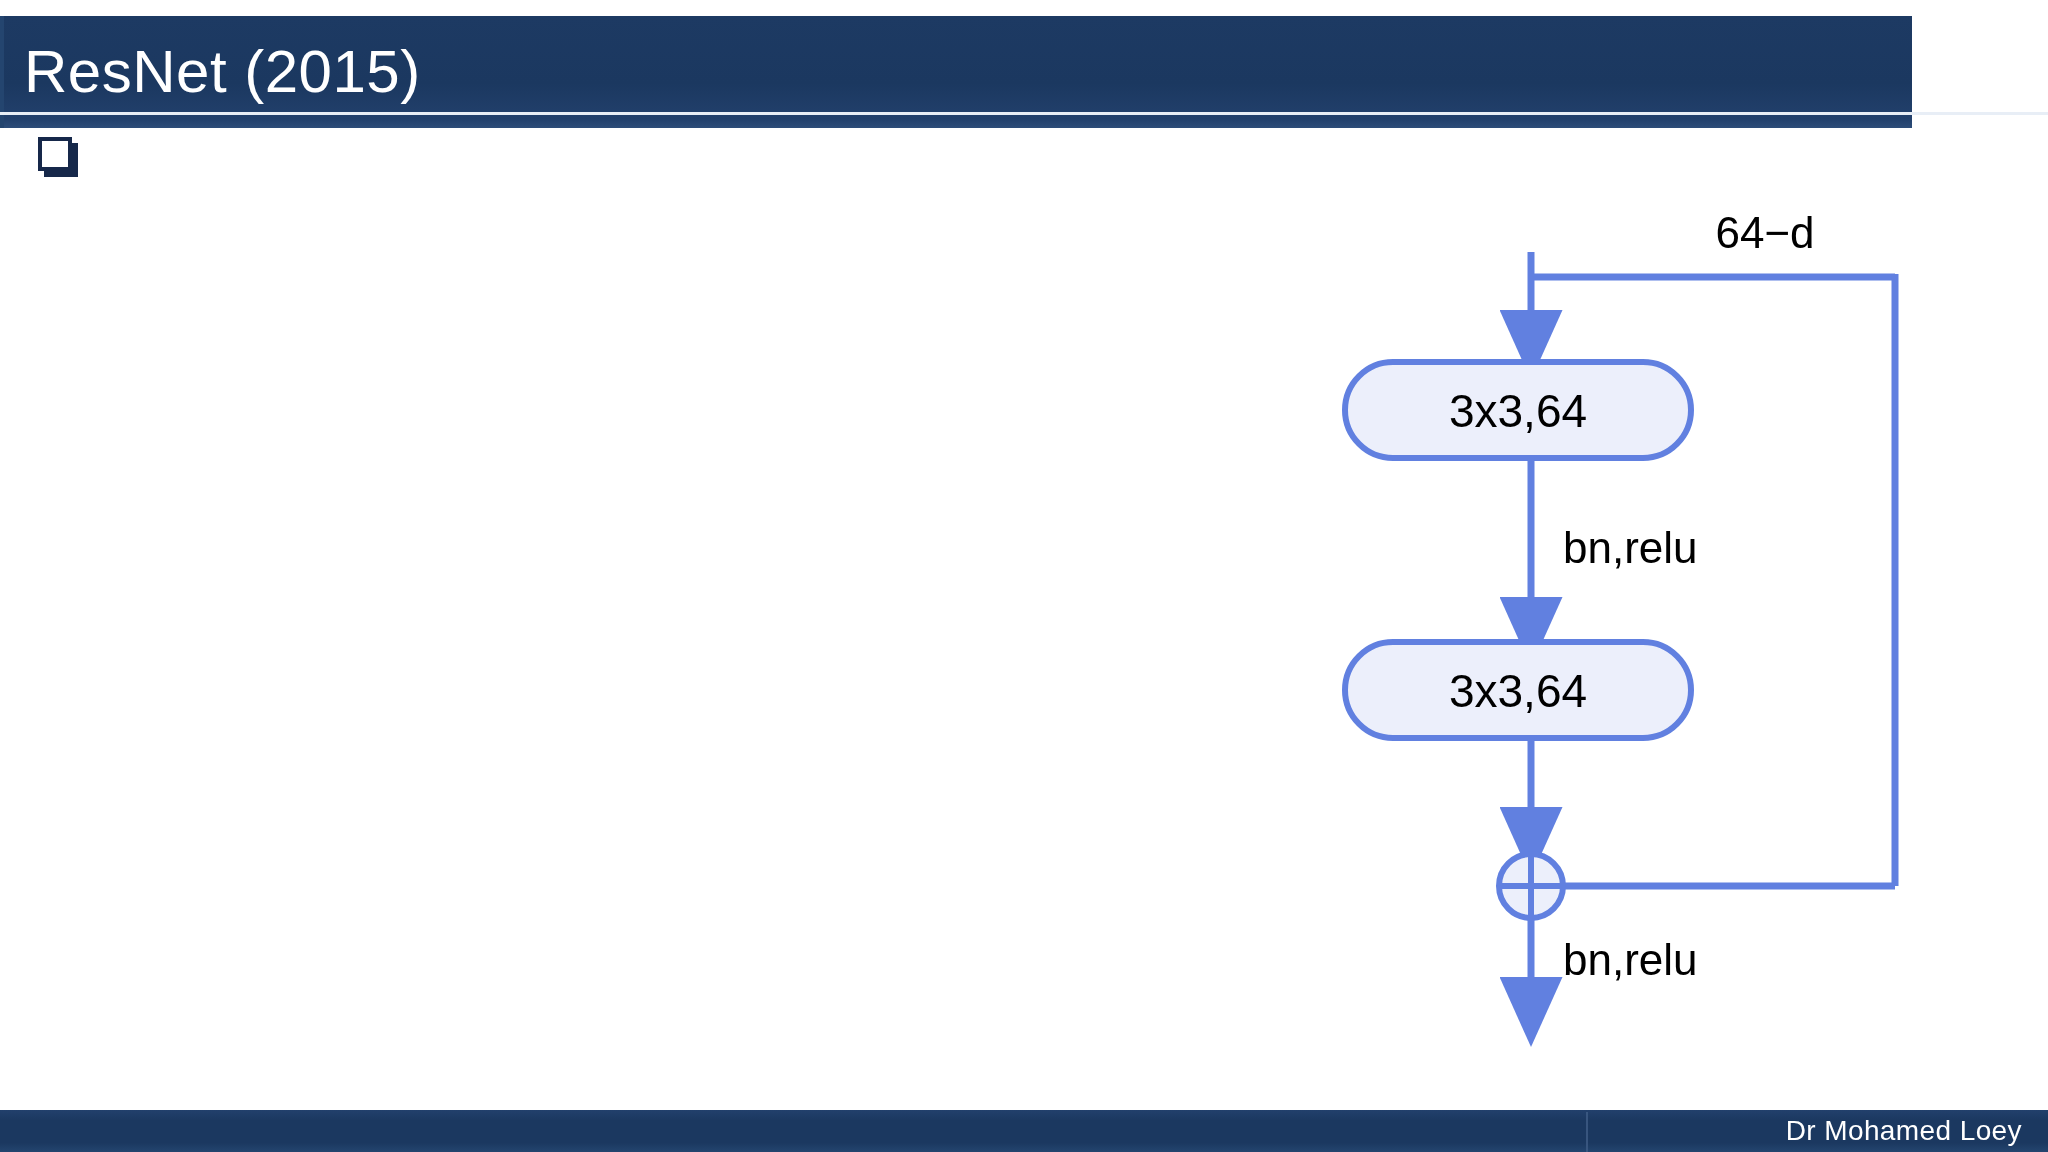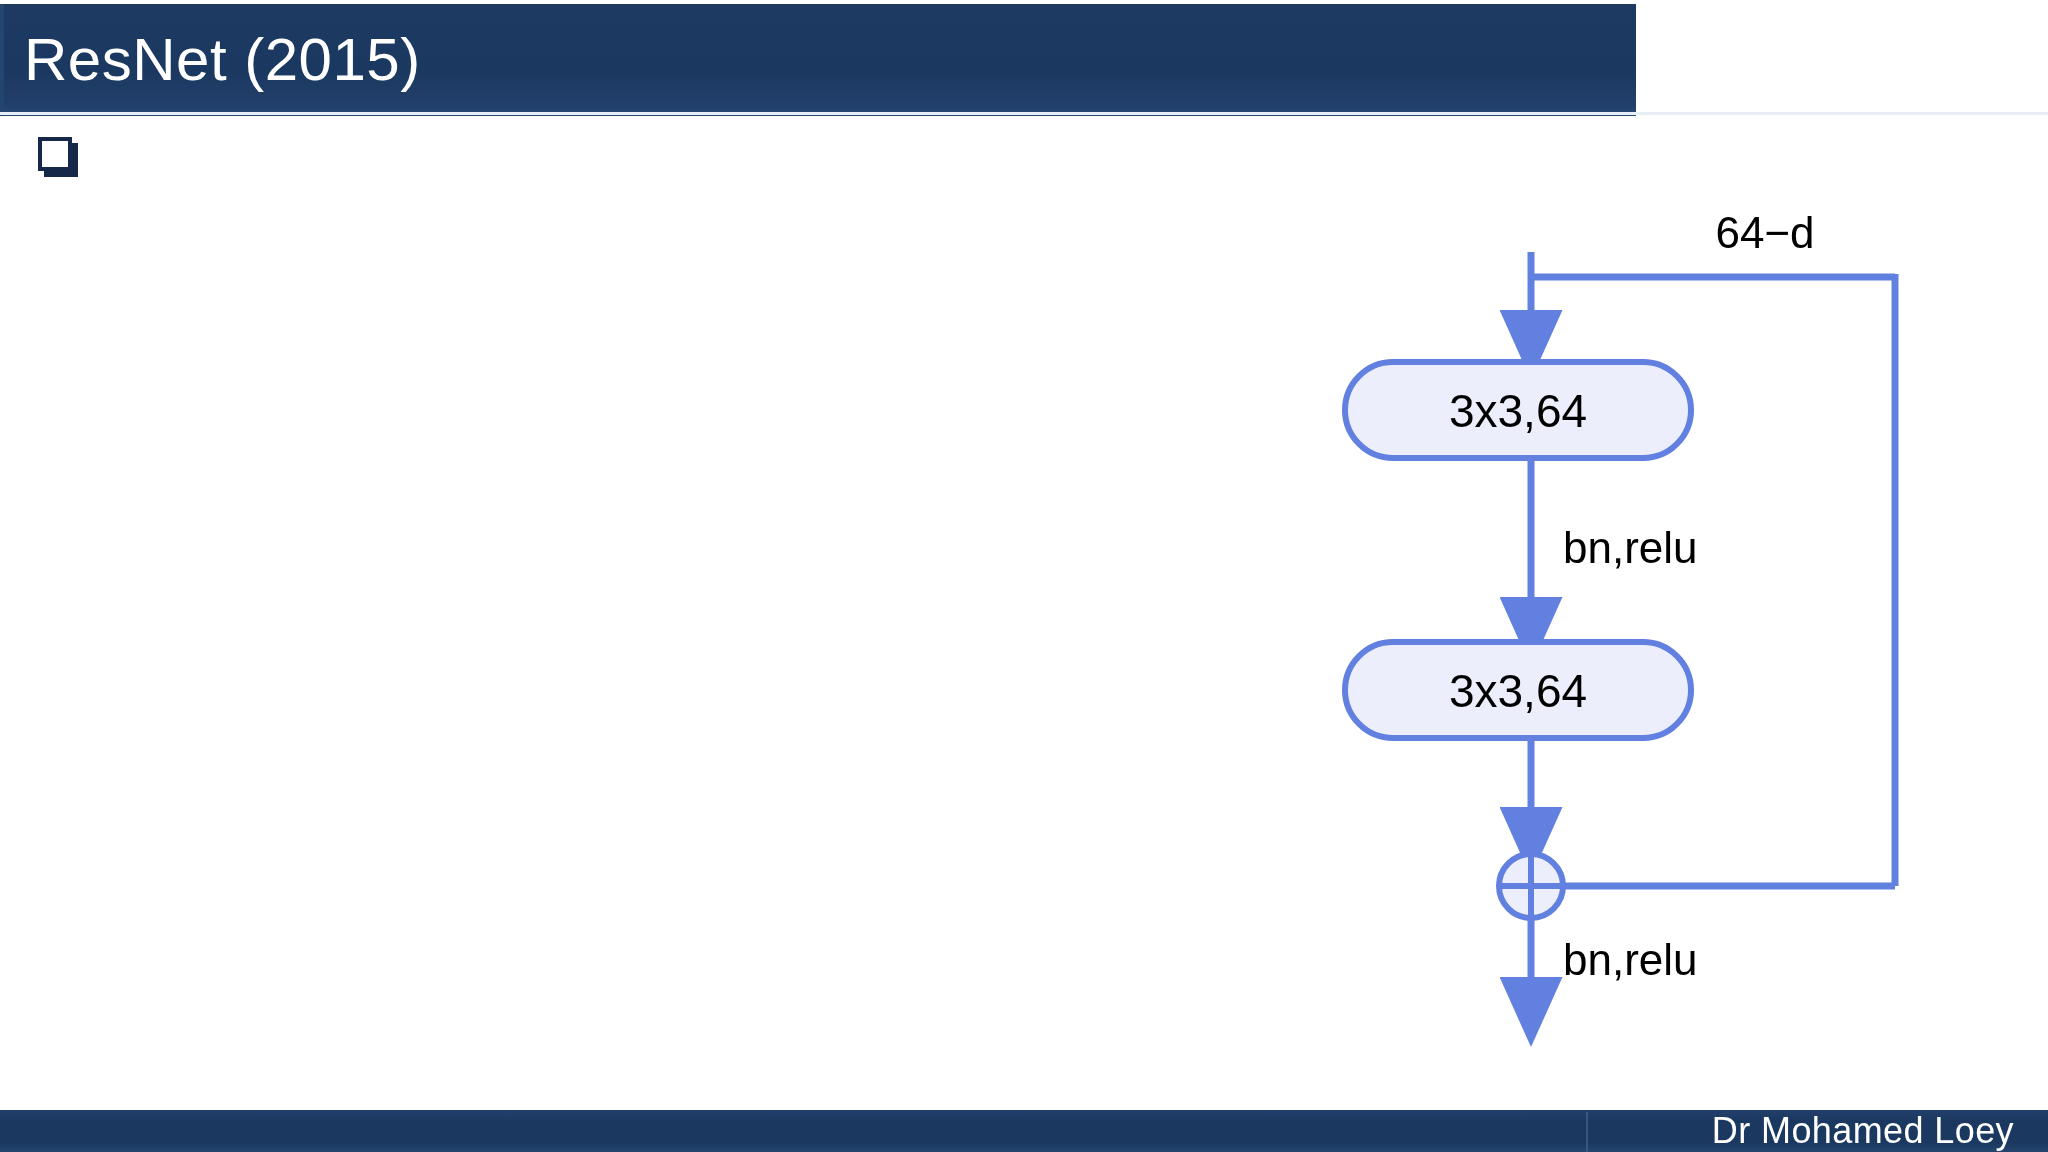--- a/index.html
+++ b/index.html
@@ -10,22 +10,22 @@
     overflow:hidden;
   }
   #slide {
     position:relative;
     width:2048px; height:1152px;
     background:#ffffff;
   }
 
   
   #title-bar {
-    position:absolute; left:0; top:4px;
-    width:1636px; height:112px;
+    position:absolute; left:0; top:16px;
+    width:1912px; height:112px;
     background:#1b3860;
     background:linear-gradient(180deg,#1d3a63 0%,#1b3860 60%,#22406c 92%,#2d4d79 100%);
   }
   #title-bar .edge-left {
     position:absolute; left:0; top:0; width:4px; height:112px;
     background:#24456f;
   }
   #title-text {
     position:absolute;
     left:24px; top:4px;
@@ -103,24 +103,24 @@
     background:linear-gradient(180deg,#22406c 0%,#1b3860 25%,#1b3860 78%,#24456f 100%);
   }
   #footer-divider {
     position:absolute; left:1586px; top:1112px;
     width:2px; height:40px;
     background:#3d5b84;
     opacity:.85;
   }
   #footer-text {
     position:absolute;
-    right:34px; top:1110px;
+    right:26px; top:1110px;
     height:42px; line-height:42px;
     color:#ffffff;
-    font-size:36px;
+    font-size:28px;
     font-weight:400;
     letter-spacing:0.4px;
     white-space:nowrap;
   }
 </style>
 </head>
 <body>
 
 <div id="slide">
 

